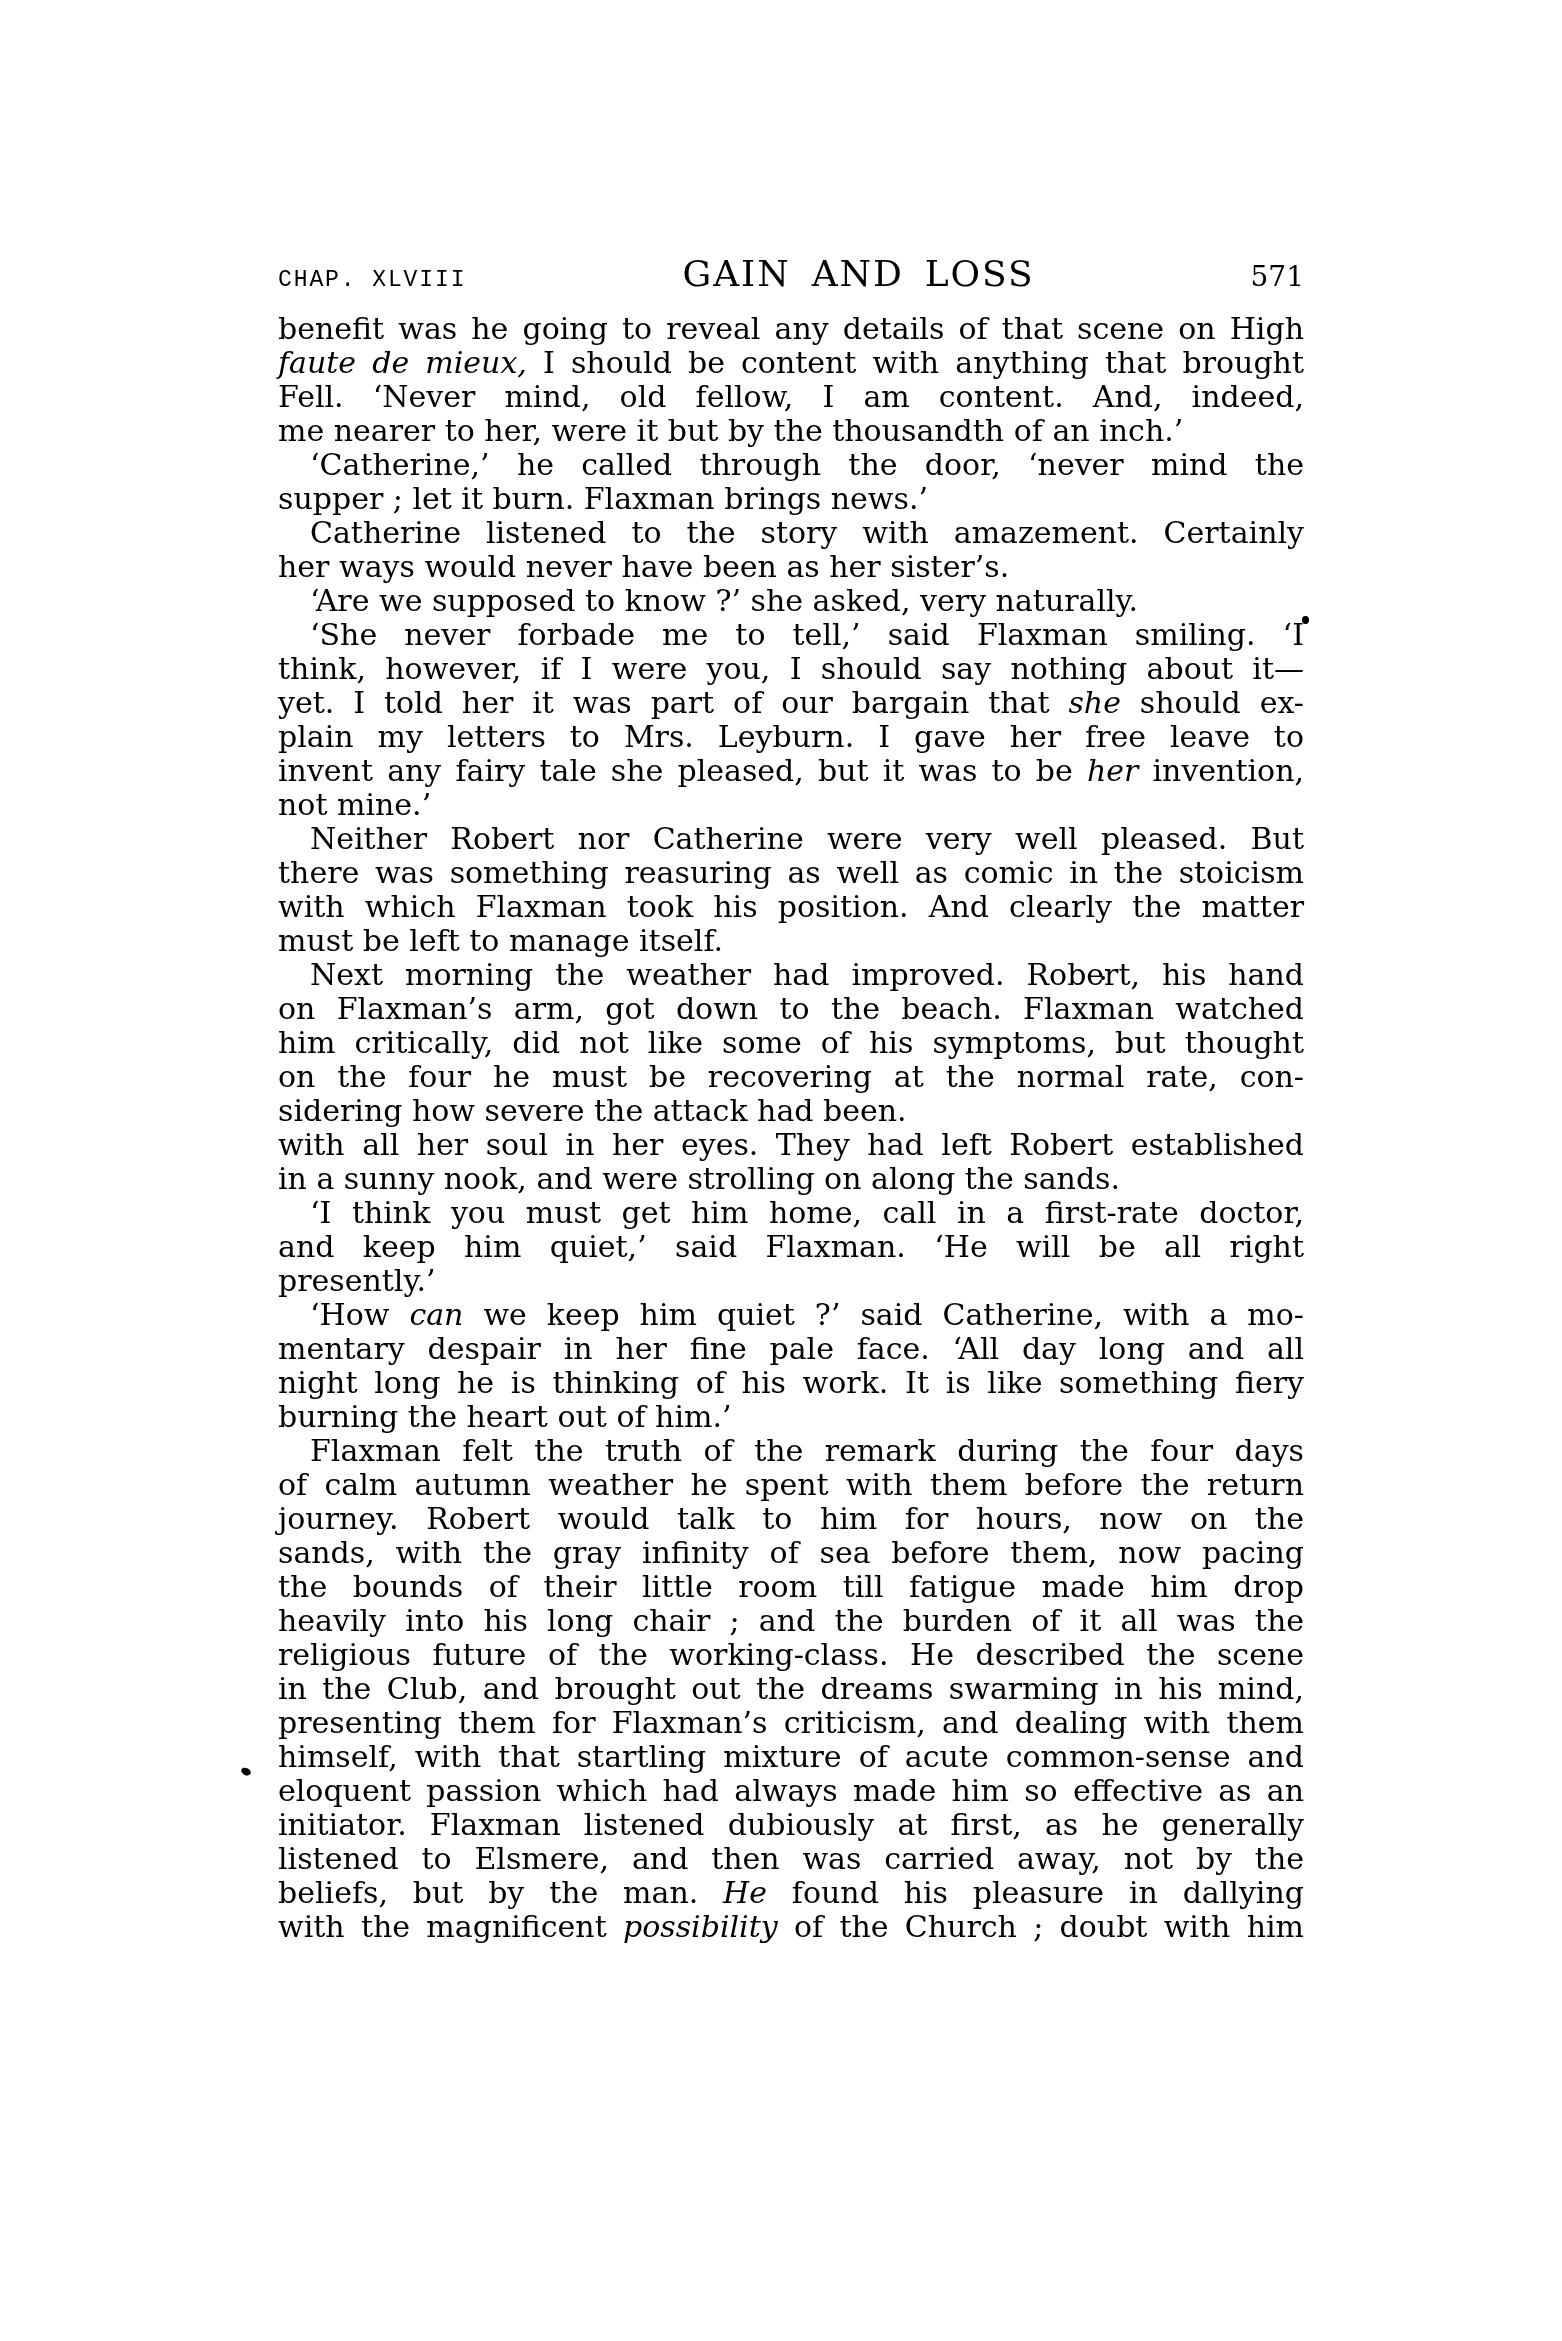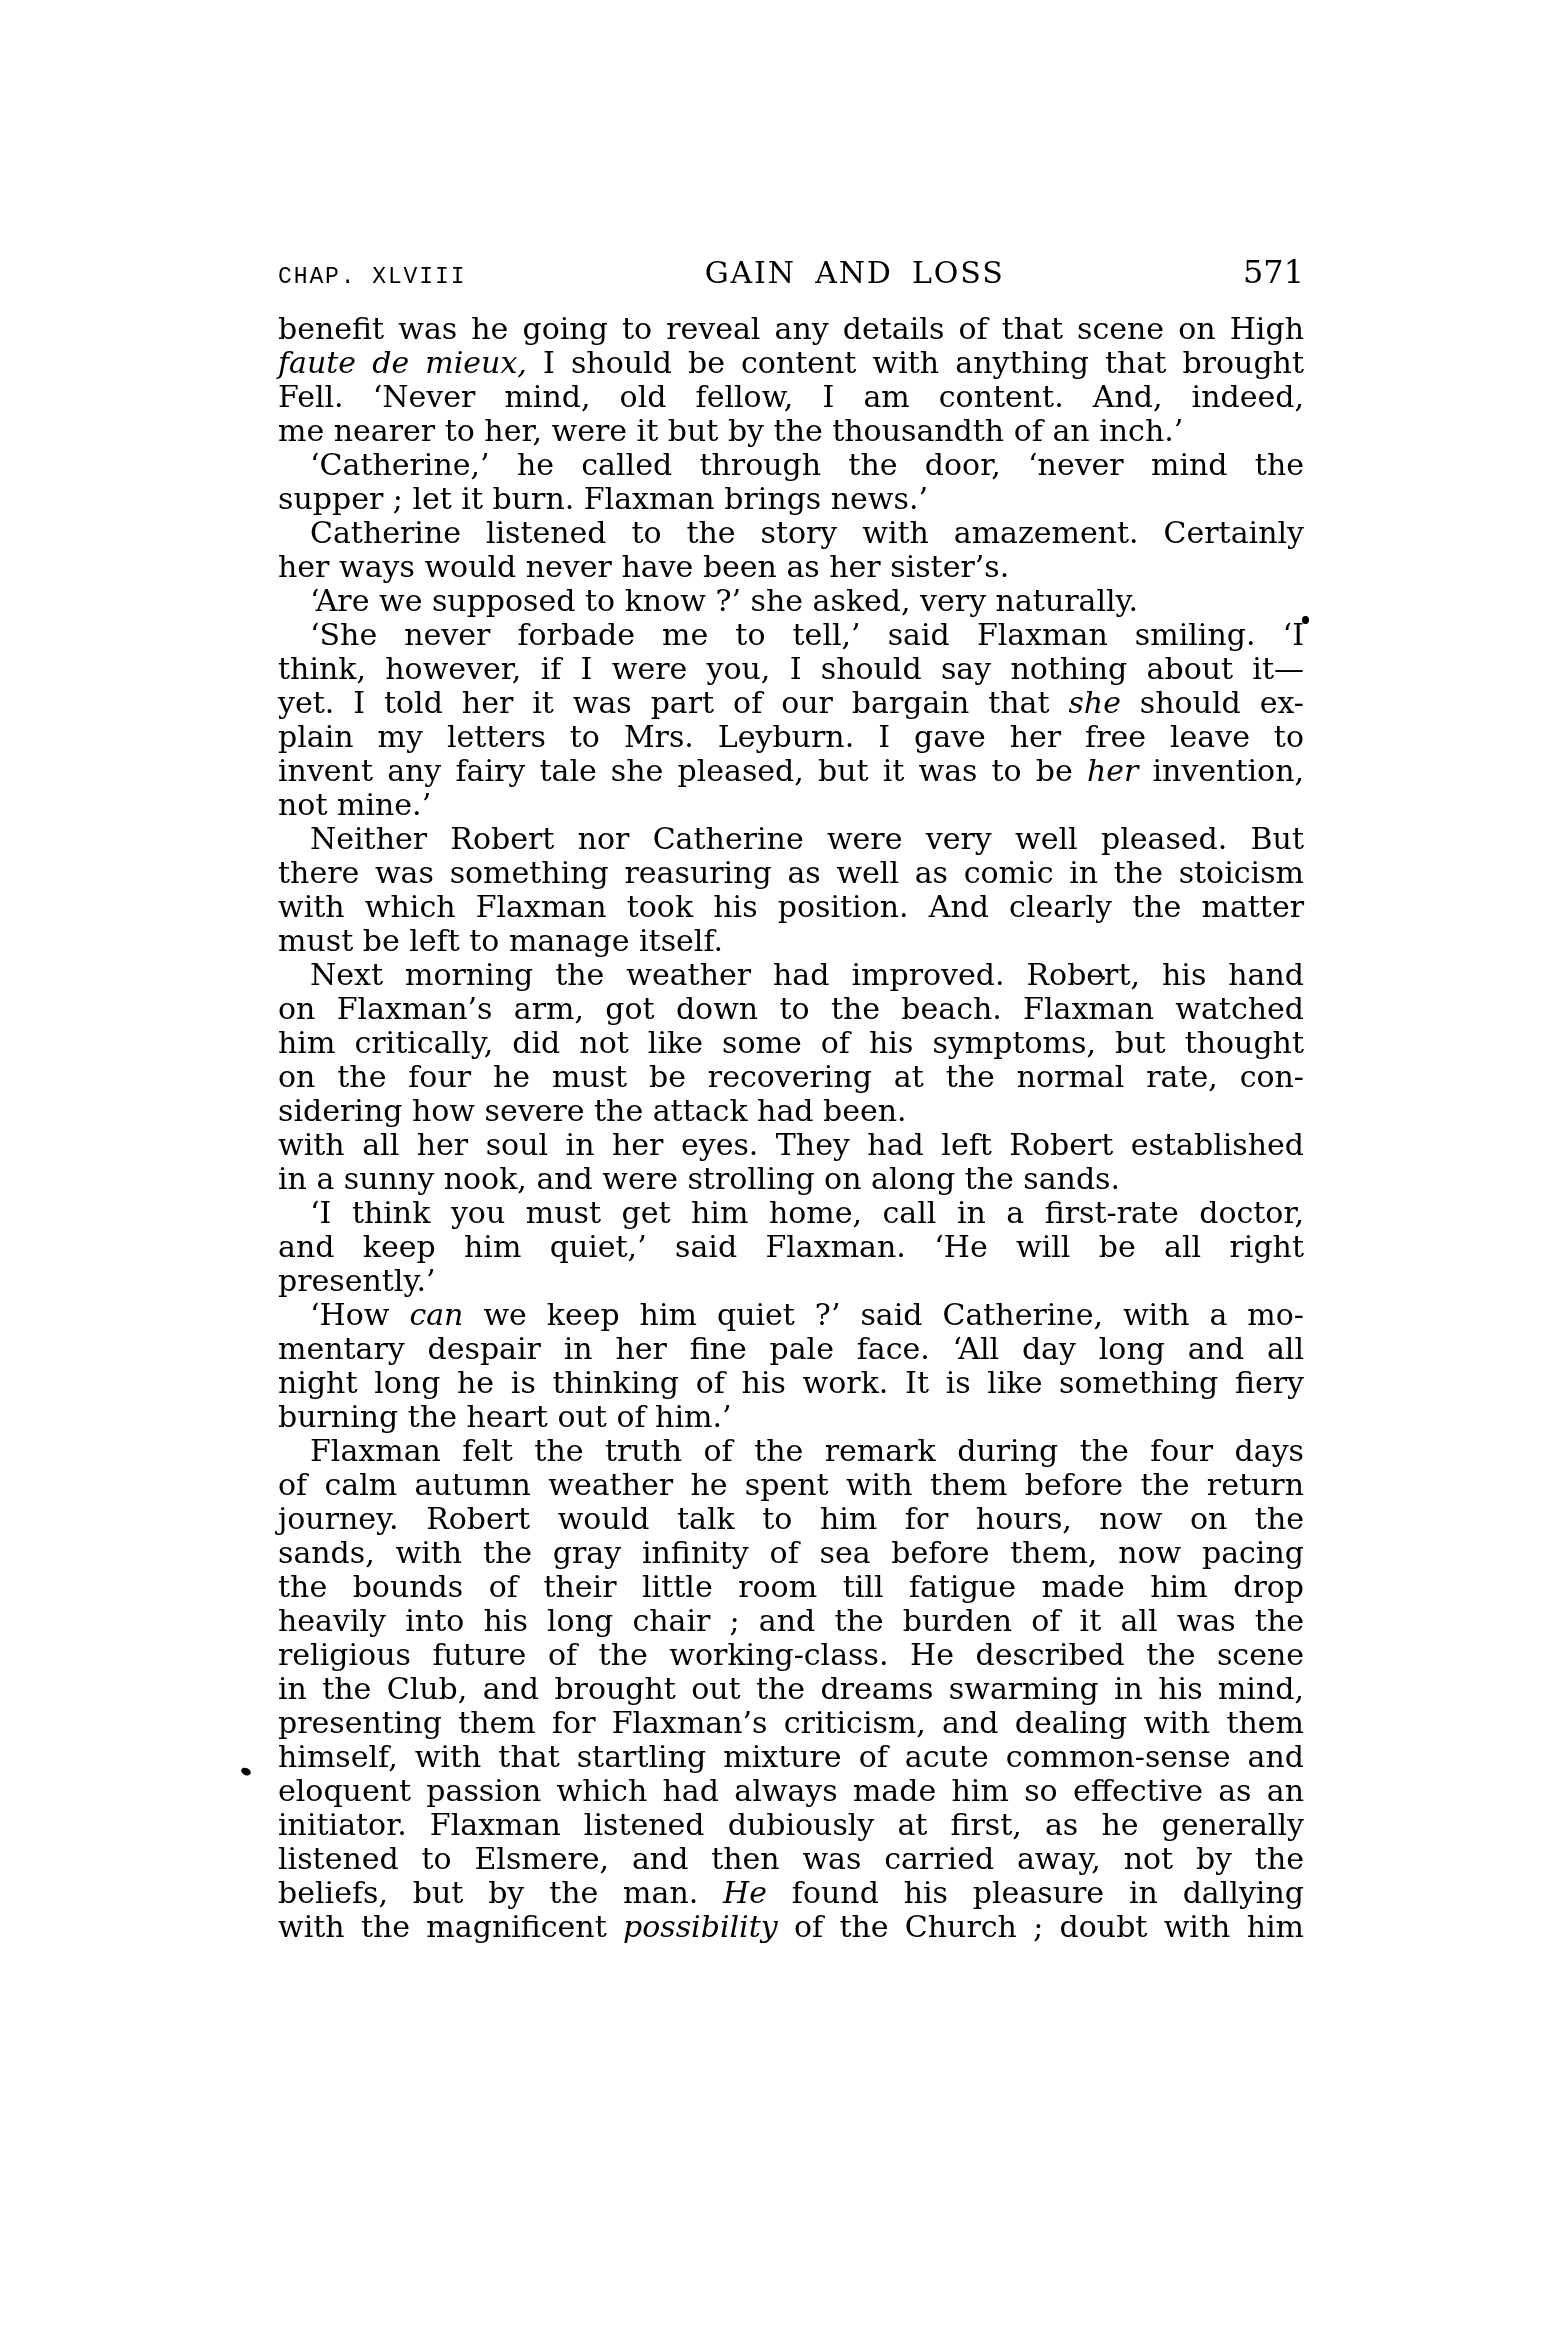--- a/index.html
+++ b/index.html
@@ -27,28 +27,28 @@
     grid-template-columns: auto 1fr auto;
     align-items: baseline;
   }
   .chapter-label {
     font-size: 23px;
     letter-spacing: 1.9px;
     white-space: nowrap;
     font-family: Liberation Mono, monospace;
   }
   .header-title {
-    font-size: 30px;
+    font-size: 36px;
     letter-spacing: 1.9px;
     word-spacing: 7.7px;
     text-align: center;
     white-space: nowrap;
   }
   .page-number {
-    font-size: 32px;
+    font-size: 28px;
     text-align: right;
     white-space: nowrap;
   }
   .text-column {
     position: absolute;
     left: 278px;
     top: 312px;
     width: 1026px;
     font-size: 30px;
     line-height: 34px;

